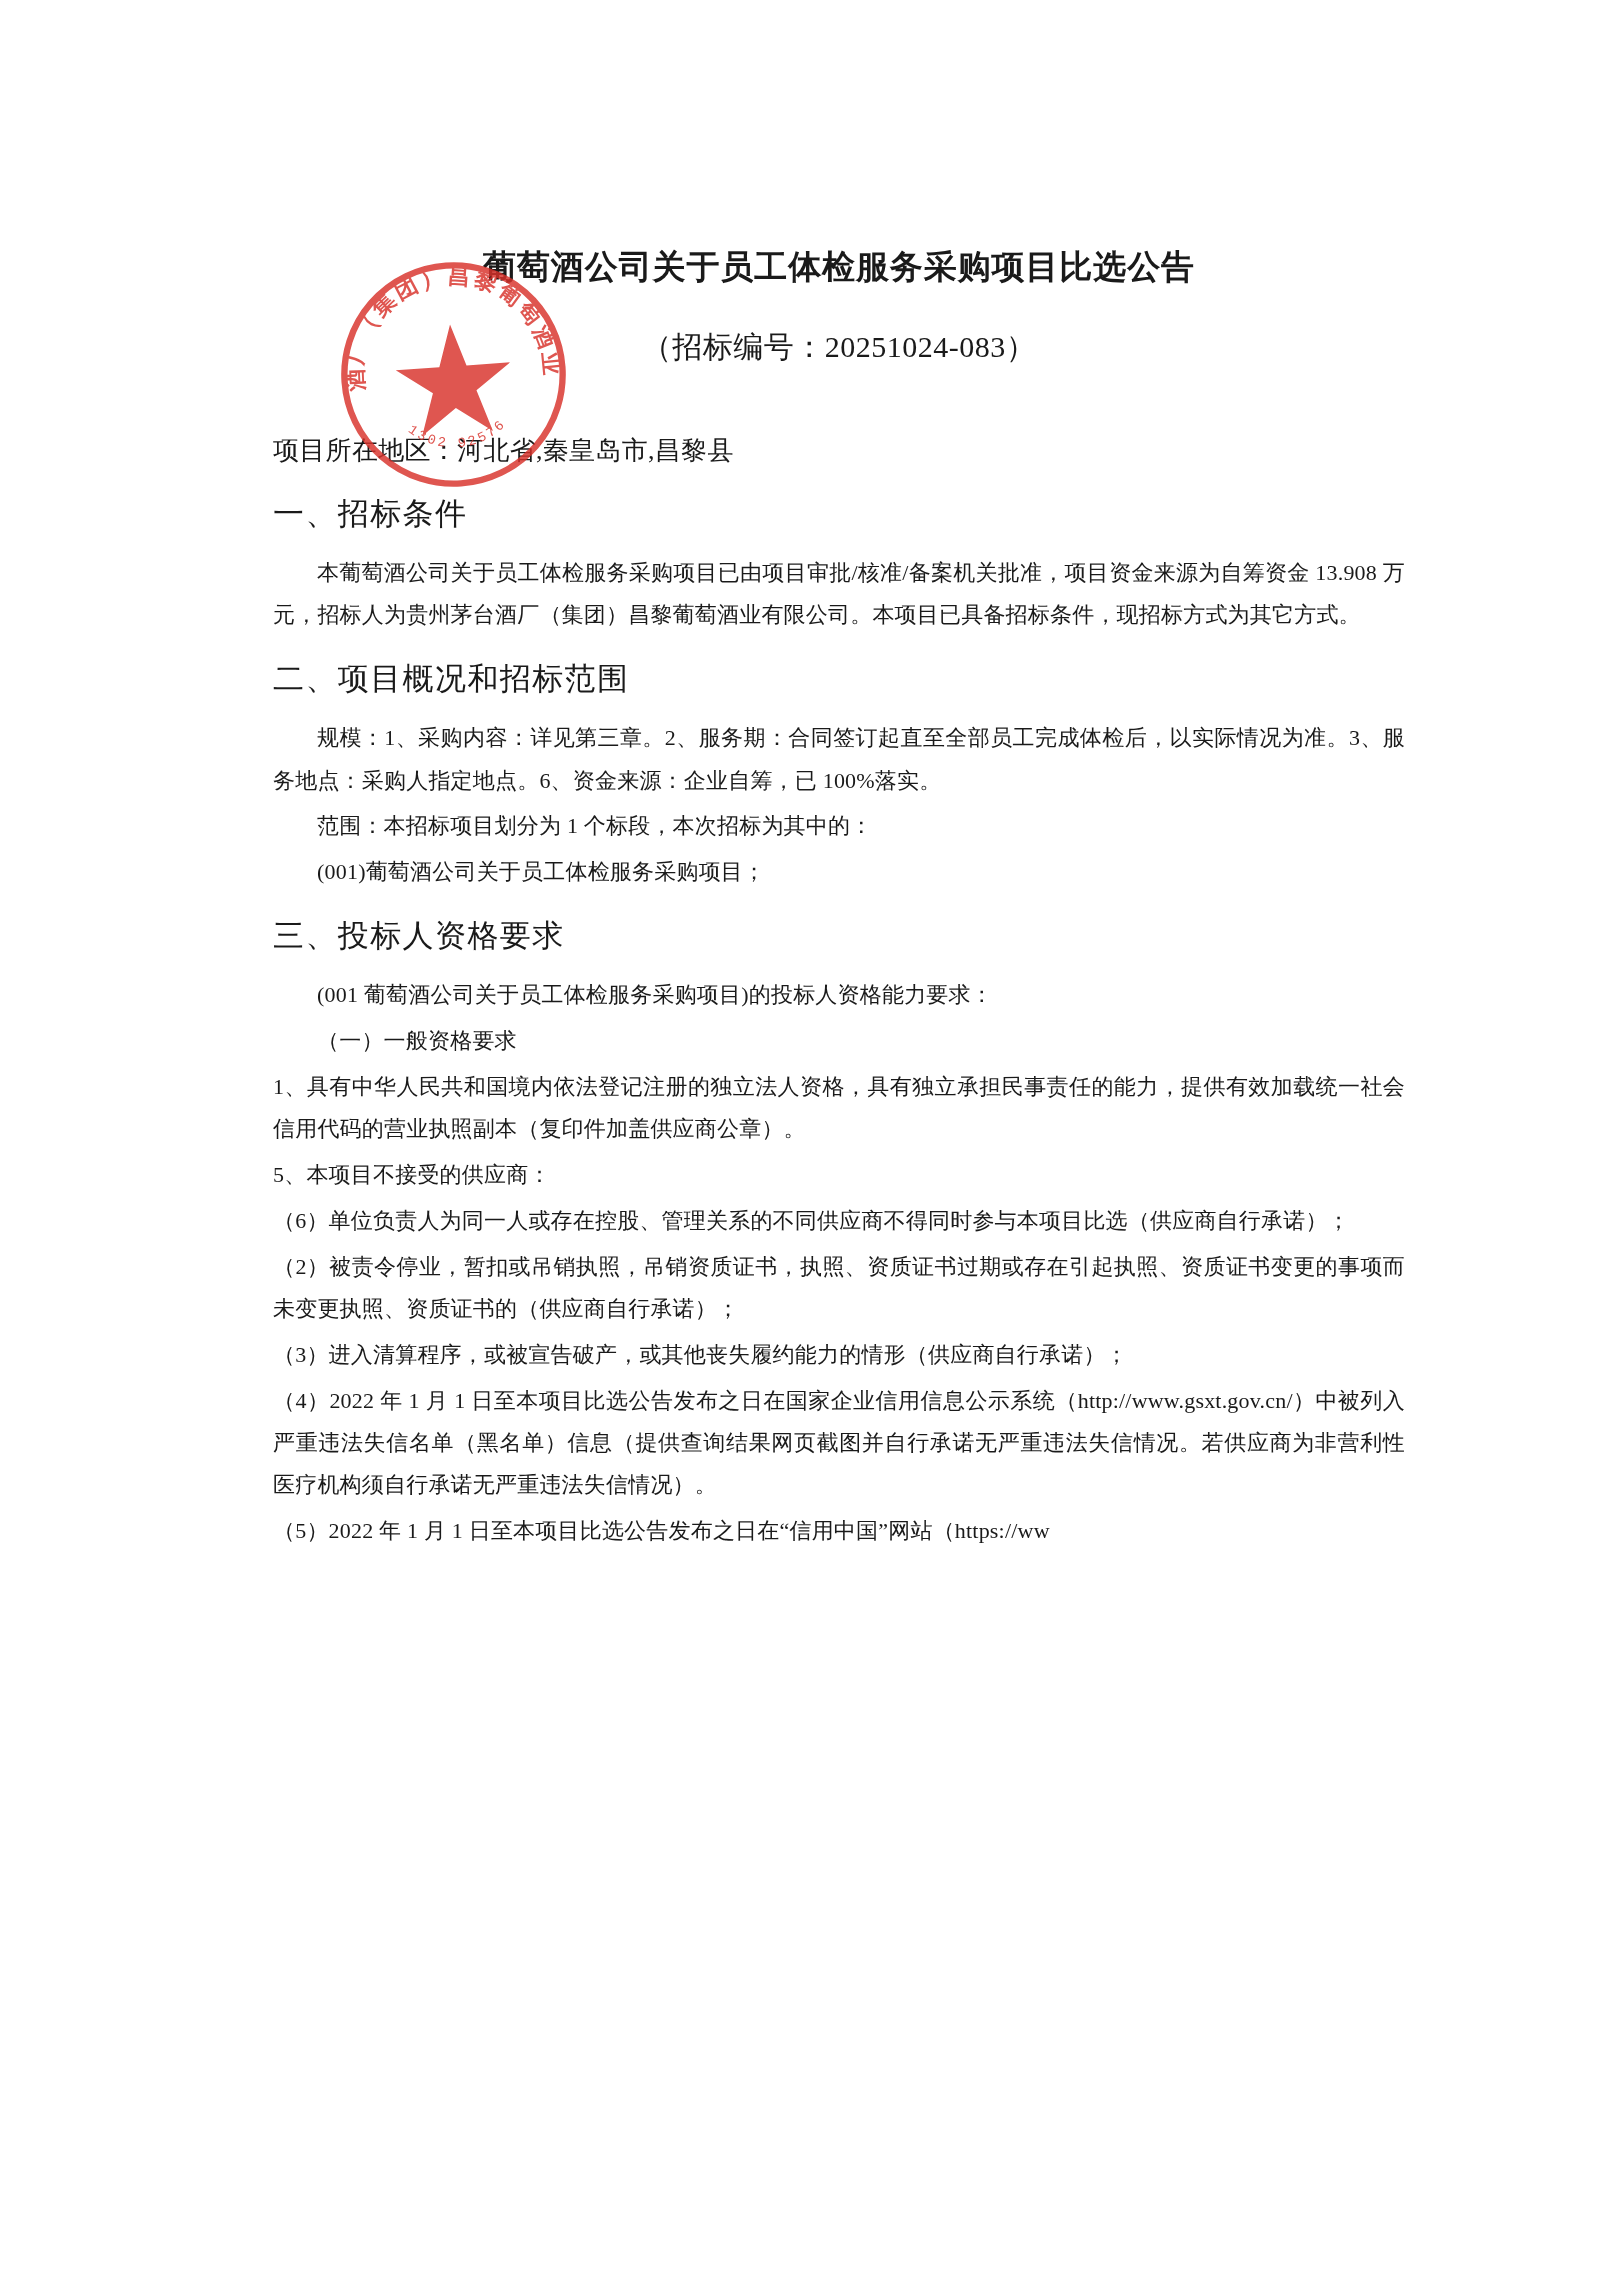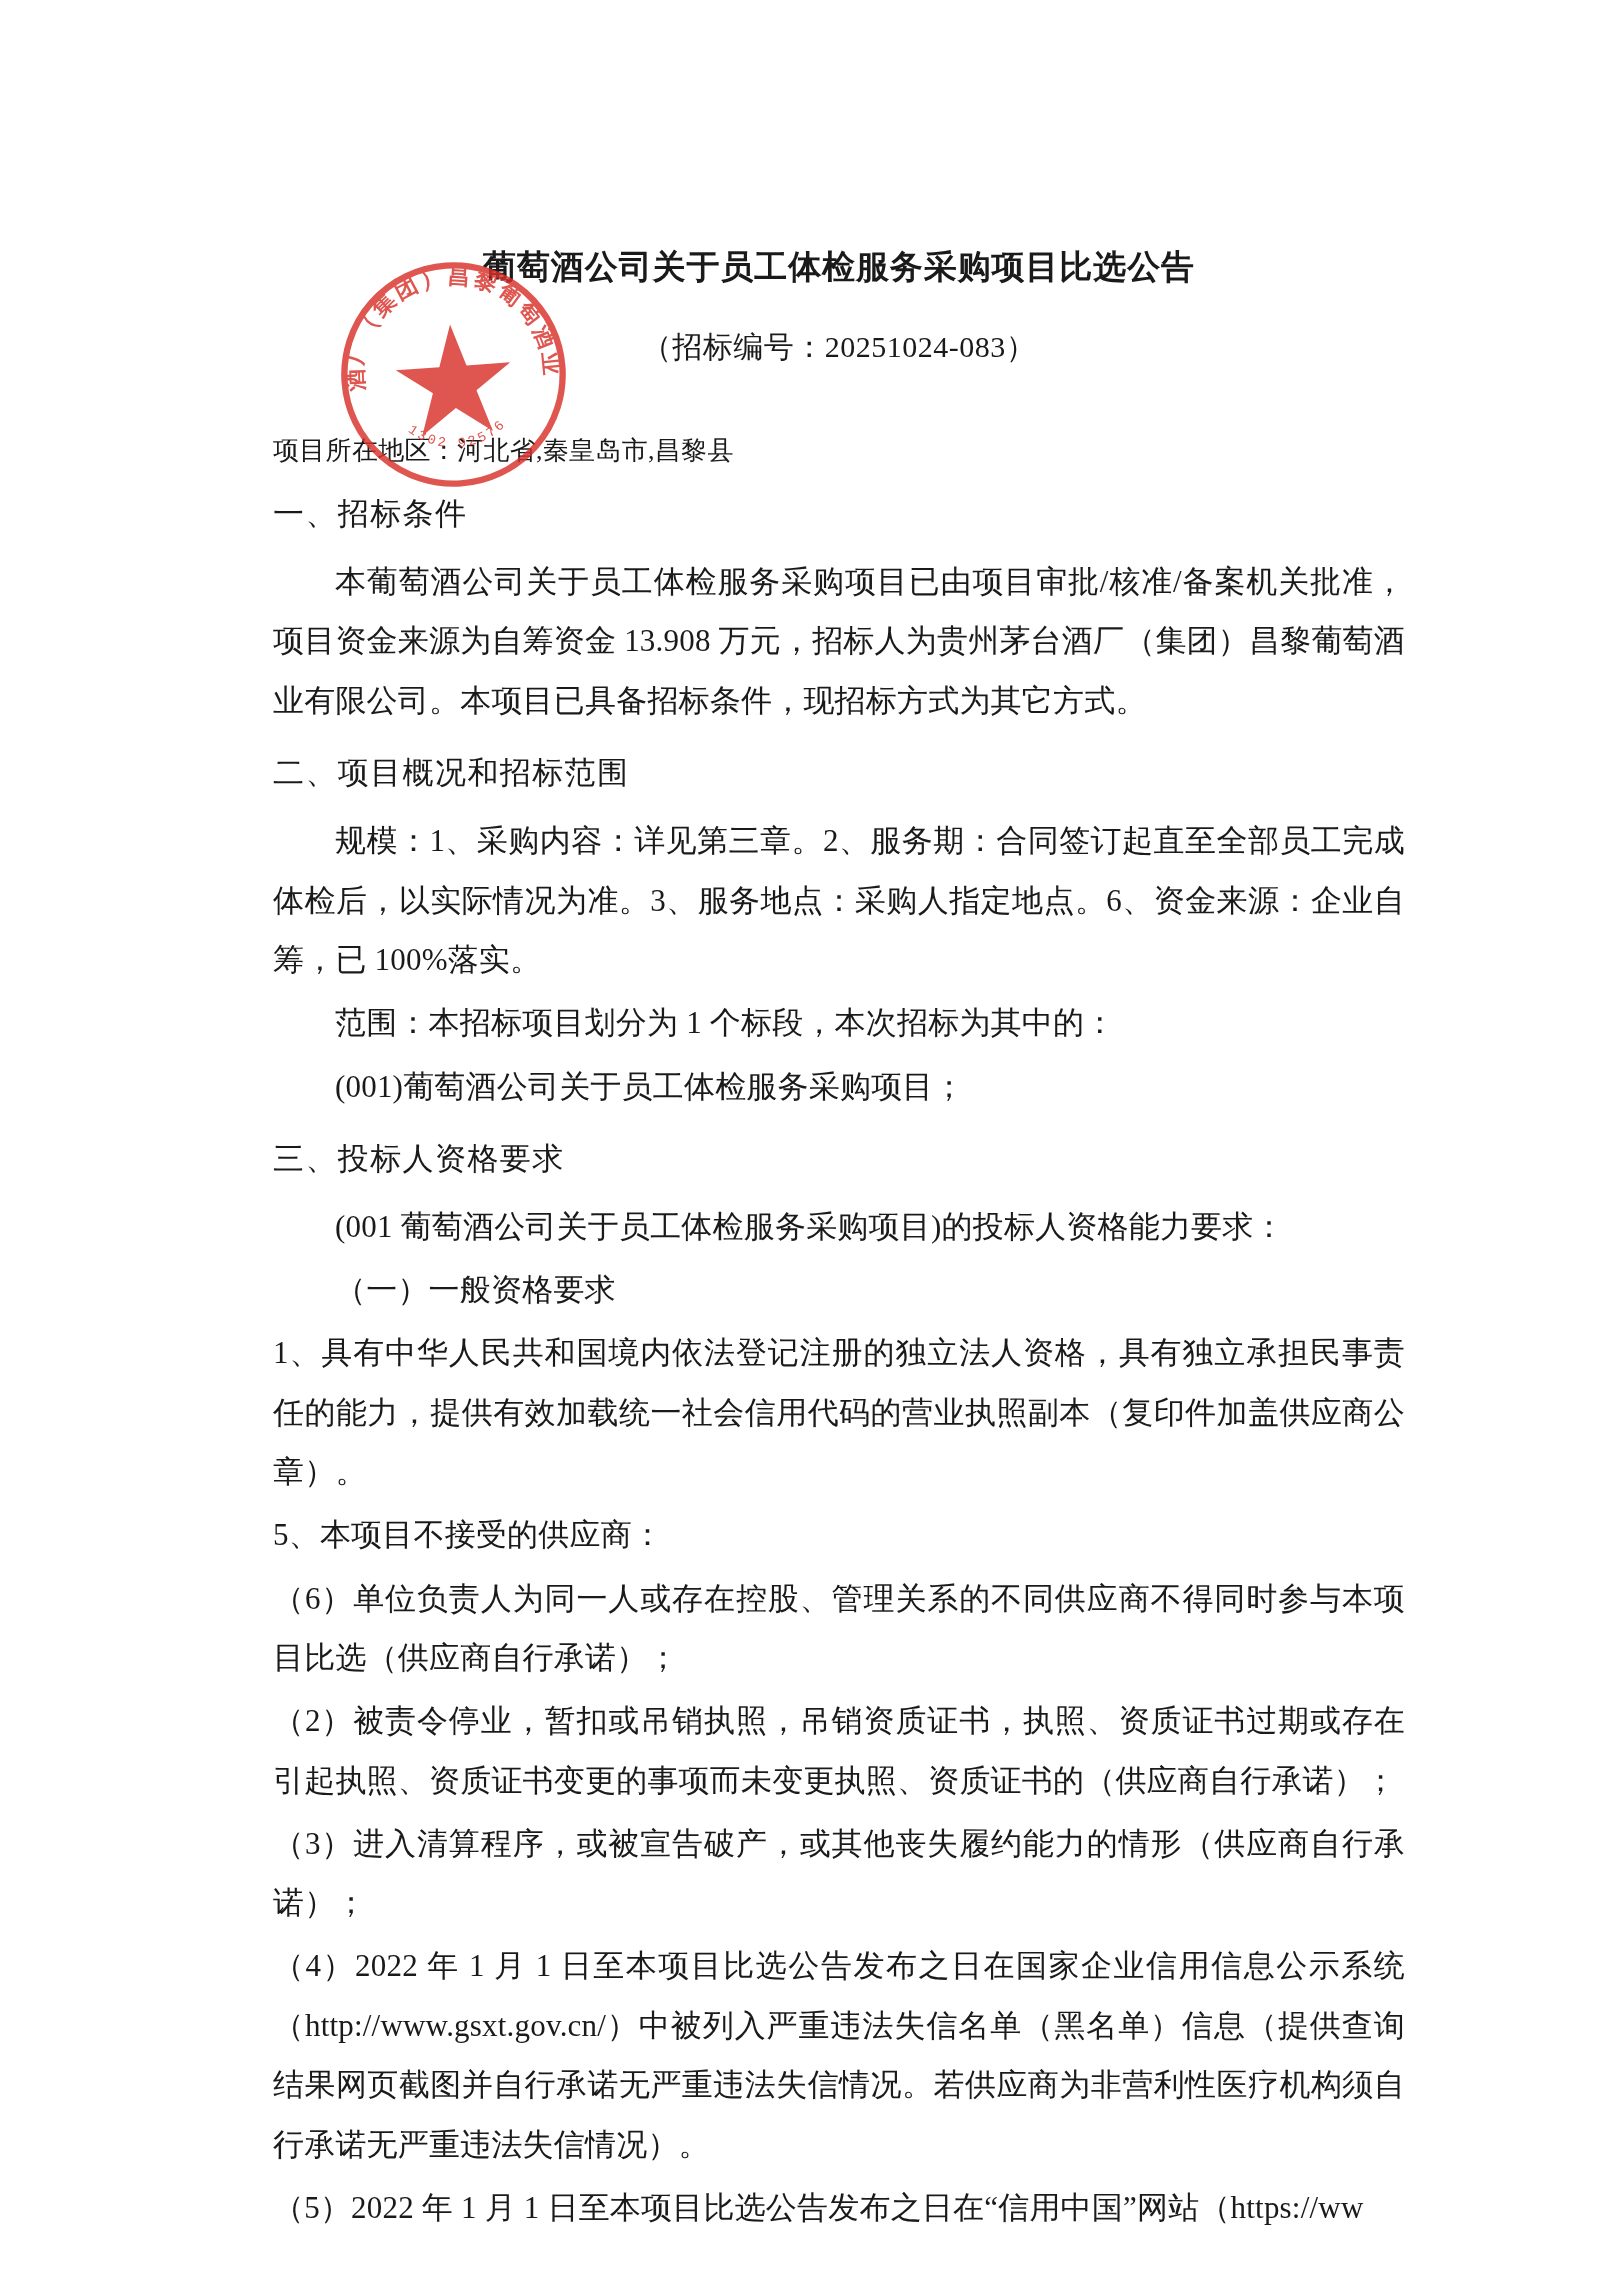--- a/index.html
+++ b/index.html
@@ -56,21 +56,21 @@
   h2.section {
     font-size: 31px;
     font-weight: normal;
     margin: 20px 0 14.5px 0;
     letter-spacing: 1.4px;
     line-height: 1.5;
     font-family: "Liberation Sans", "DejaVu Sans", sans-serif;
   }
 
   p.para {
-    font-size: 31px;
+    font-size: 22px;
     line-height: 1.92;
     margin: 0 0 3.6px 0;
     text-align: justify;
     letter-spacing: 0.2px;
     text-justify: inter-ideograph;
   }
   p.indent {
     text-indent: 2em;
   }
 

